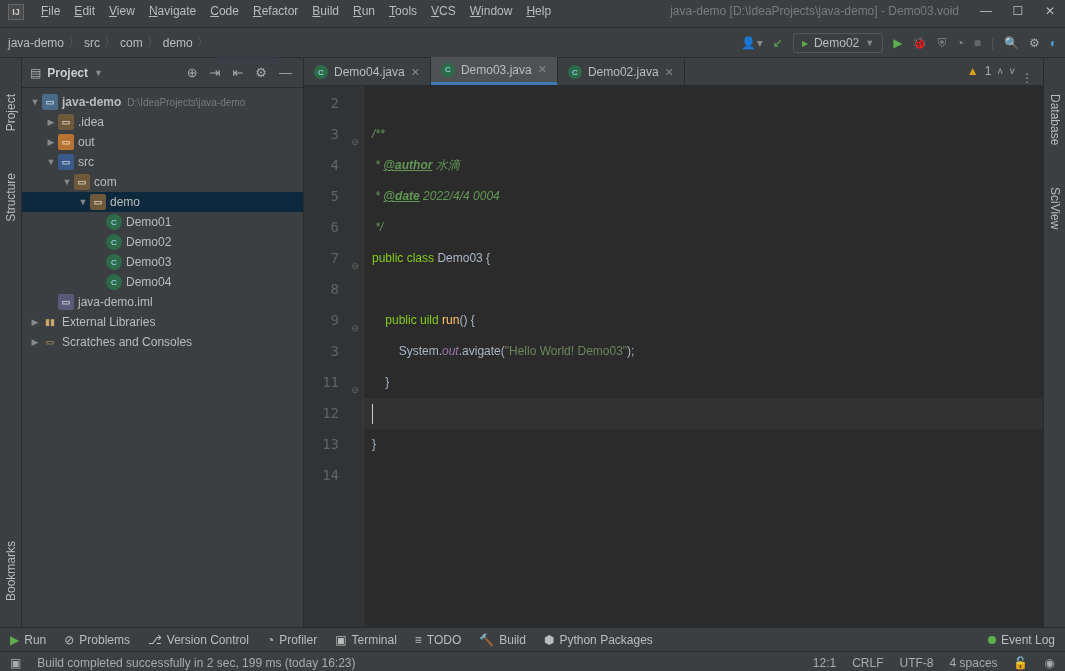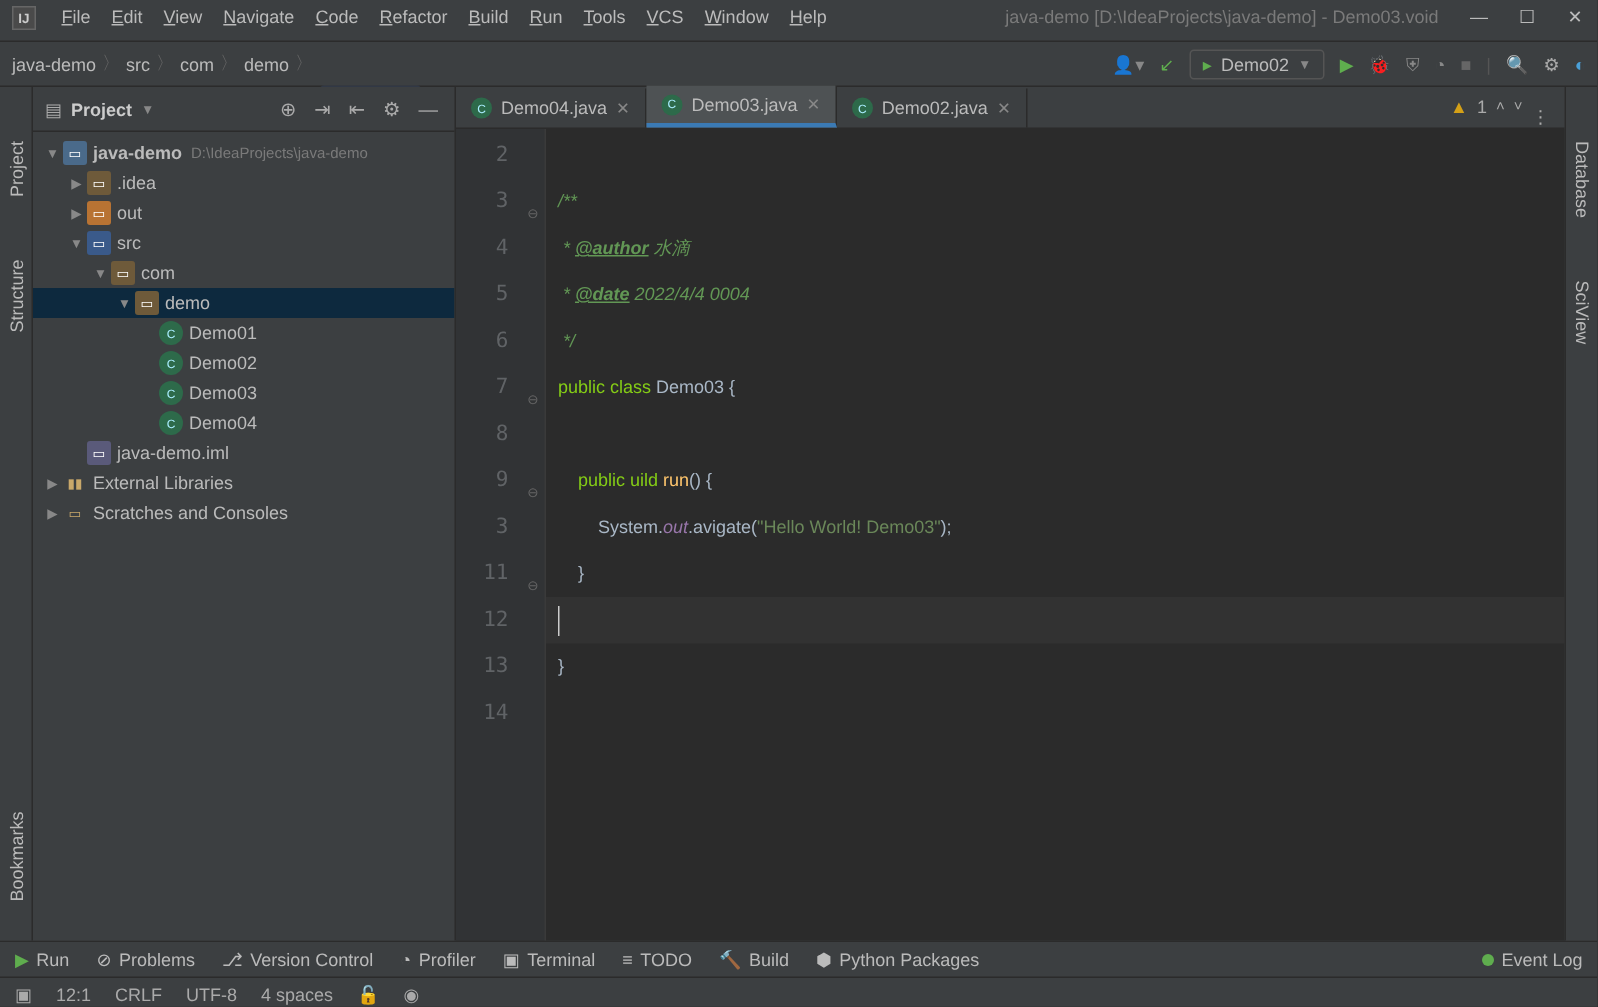--- a/index.html
+++ b/index.html
@@ -307,19 +307,20 @@
     </div>
   <div class="spacer"></div>
   <div class="btab">
       <span class="evt-dot"></span>
       <span>Event Log</span>
     </div>
 </div>
 
 <div class="status-bar">
   <span class="sicon">▣</span>
+  <span class="msg">Build completed successfully in 2 sec, 199 ms (today 16:23)</span>
   <span>12:1</span>
   <span>CRLF</span>
   <span>UTF-8</span>
   <span>4 spaces</span>
   <span class="sicon">🔓</span>
   <span class="sicon">◉</span>
 </div>
 
 </body></html>

